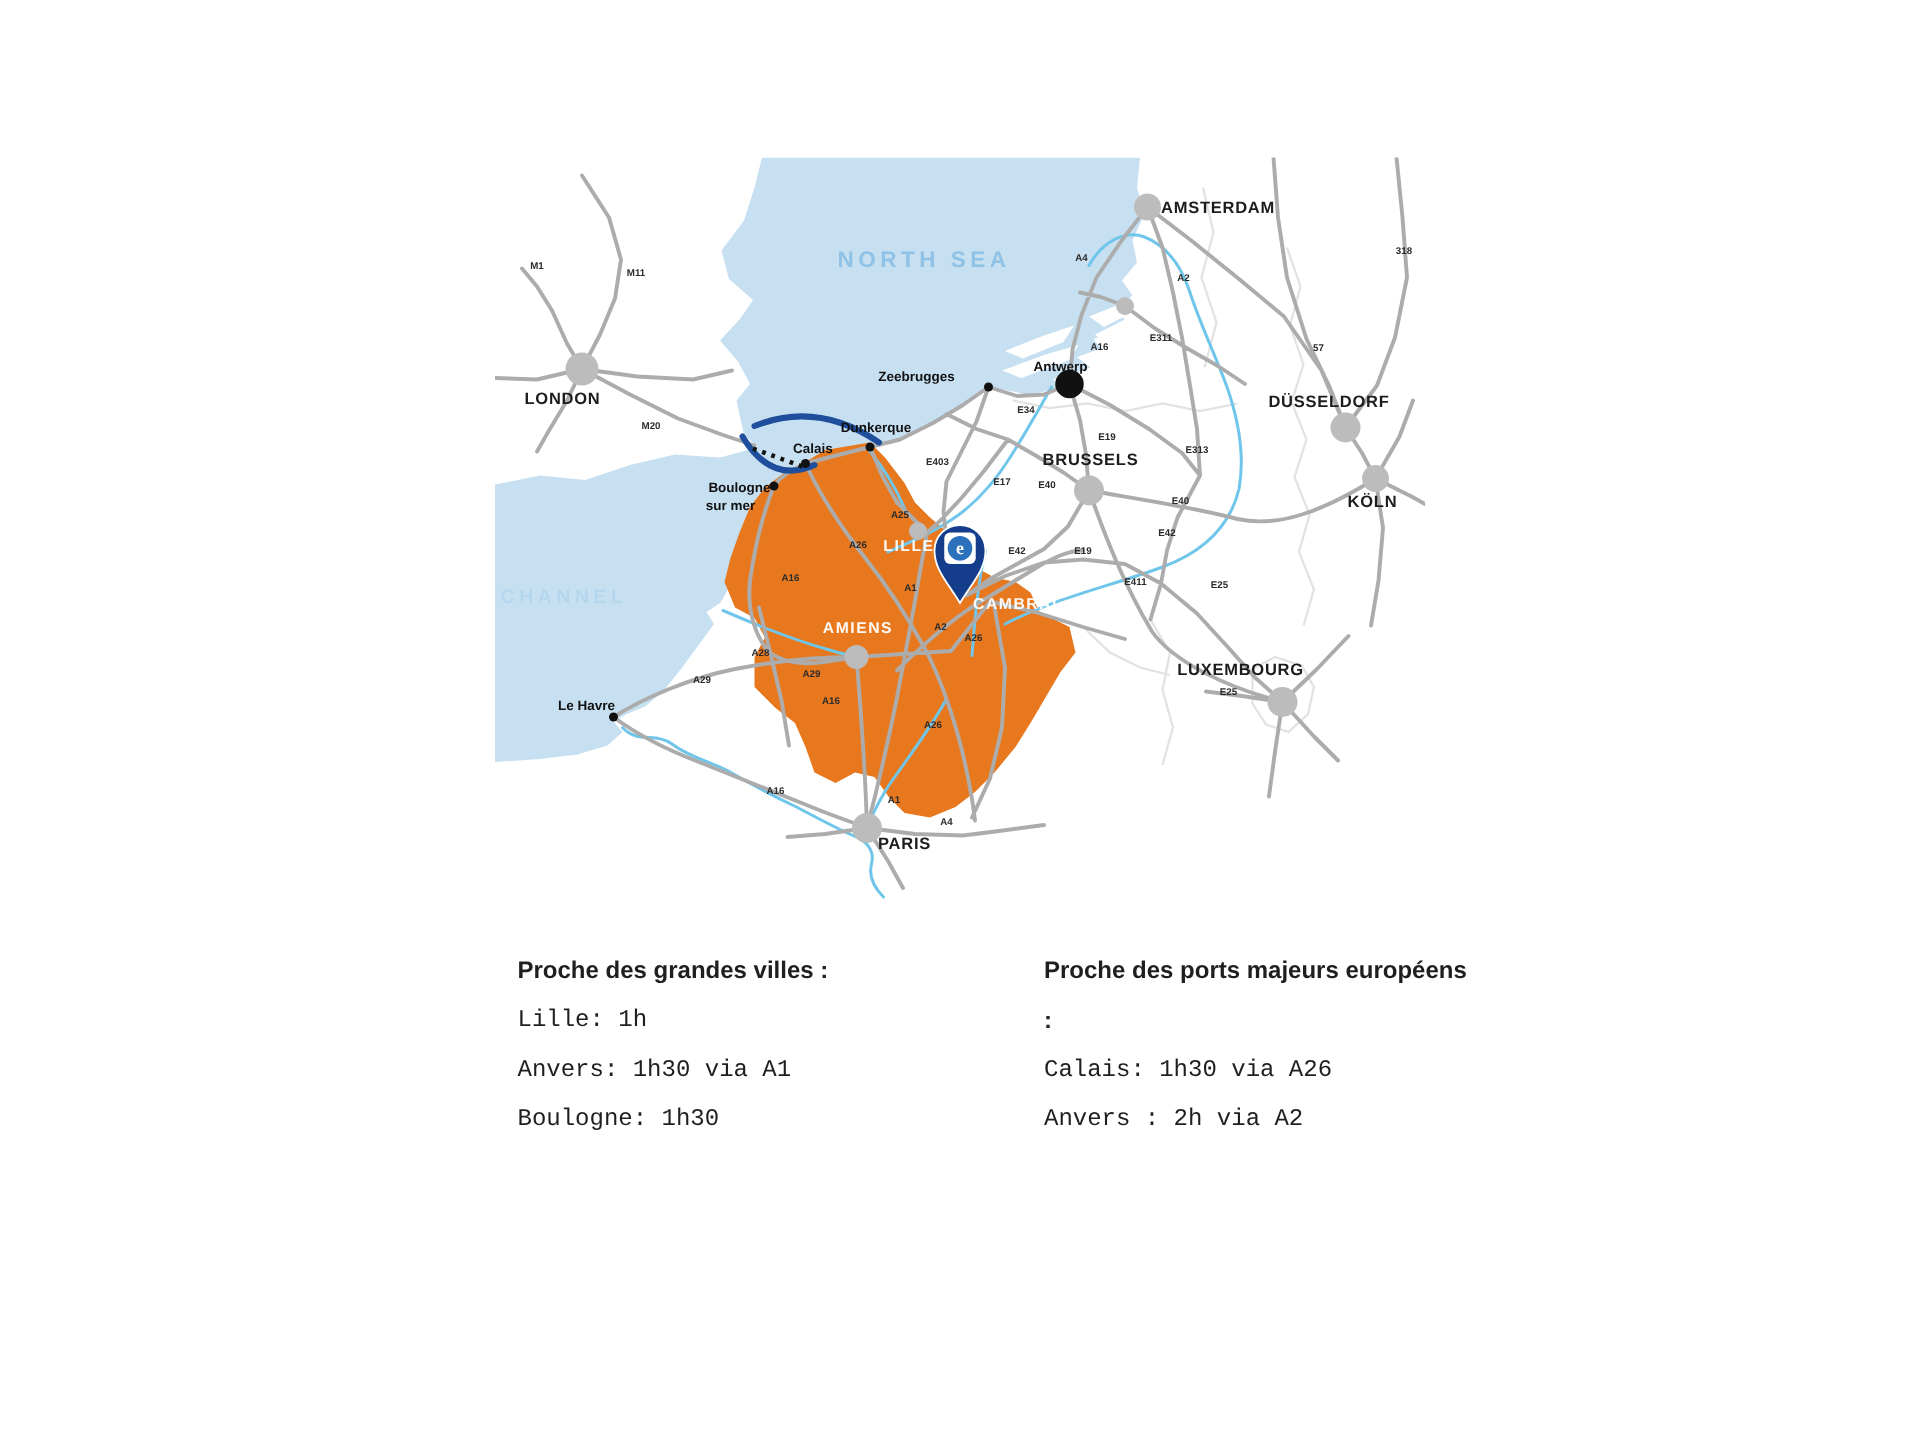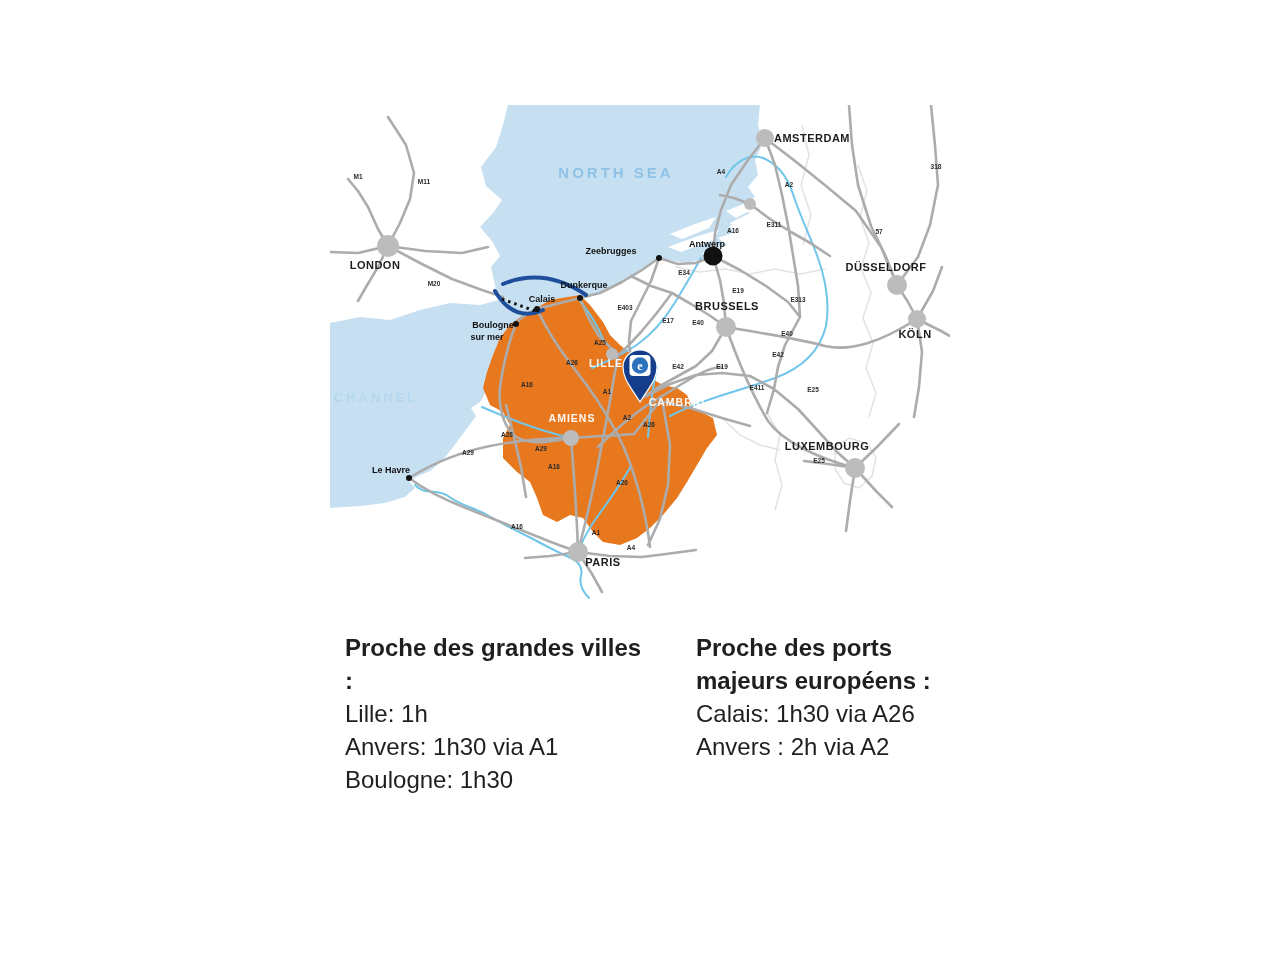--- a/index.html
+++ b/index.html
@@ -8,23 +8,23 @@
   .map-wrap{position:absolute;left:330px;top:105px;width:620px;height:495px;background:#fff;}
   svg{display:block;}
   
   .lbl-sea{font-family:"Liberation Sans",sans-serif;font-weight:bold;}
   .lbl-city{font-family:"Liberation Sans",sans-serif;font-weight:bold;font-size:11px;fill:#1c1c1c;letter-spacing:.5px;}
   .lbl-region{font-family:"Liberation Sans",sans-serif;font-weight:bold;font-size:10.5px;fill:#ffffff;letter-spacing:1px;opacity:.95;}
   .lbl-port{font-family:"Liberation Sans",sans-serif;font-weight:bold;font-size:9px;fill:#111;}
   .lbl-road{font-family:"Liberation Sans",sans-serif;font-weight:bold;font-size:6.5px;fill:#2b2b2b;}
   .pin-e{font-family:"Liberation Serif",serif;font-weight:bold;font-size:12px;fill:#ffffff;text-anchor:middle;}
   
-  .info-col{position:absolute;color:#1f1f1f;font-size:24px;line-height:33px;}
+  .info-col{position:absolute;color:#1f1f1f;font-size:16px;line-height:33px;}
   .info-col .title{font-weight:bold;}
-  .info-col .line{font-weight:normal;}
+  .info-col .line{font-weight:normal;font-family:Liberation Mono, monospace;}
   #col1{left:345px;top:631px;width:300px;}
   #col2{left:651px;top:631px;width:290px;margin-left:45px;}
 </style>
 </head>
 <body>
 
 <div class="page">
 
   <div class="map-wrap">
     <svg id="map" width="620" height="495" viewBox="0 0 620 495" xmlns="http://www.w3.org/2000/svg">

